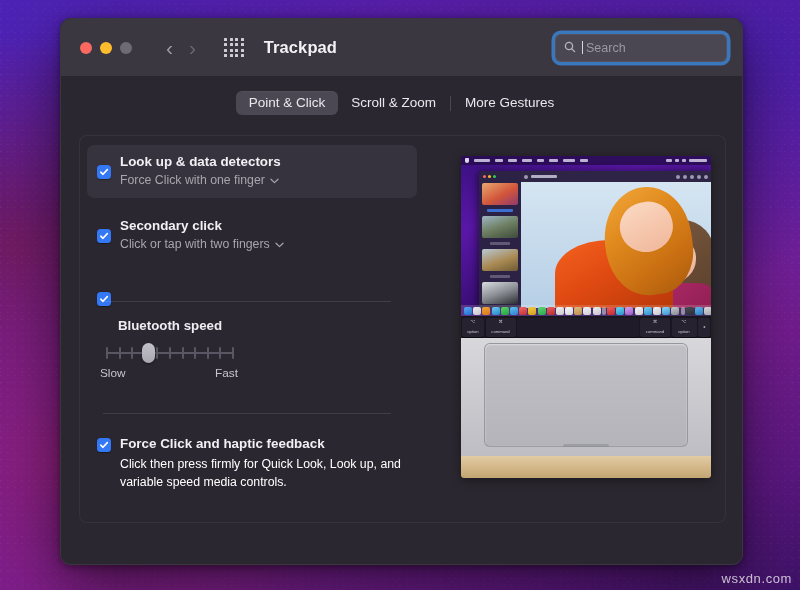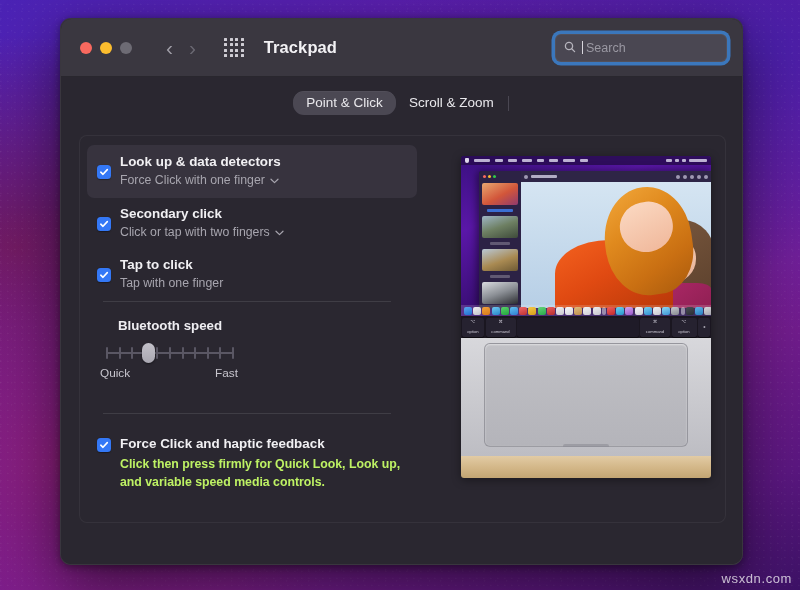--- a/index.html
+++ b/index.html
@@ -78,21 +78,21 @@
   .wbody { position:relative; height:489px; background:#2a2730; padding:0; }
 
   .tabs {
     display:flex; justify-content:center; align-items:center;
     padding-top:14px;
     gap:0;
   }
   .tab {
     font-size:13.5px; color:#e9e8ec;
     padding:4px 13px 5px;
-    border-radius:11px;
+    border-radius:6px;
     white-space:nowrap;
   }
   .tab.active { background:#4b4853; box-shadow:0 0.5px 0 rgba(255,255,255,0.07) inset; }
   .tabsep { width:1px; height:15px; background:#4a4752; margin:0 1px; }
 
   .panel {
     position:absolute;
     left:18px; top:58px;
     width:647px; height:388px;
     border:1px solid rgba(255,255,255,0.055);
@@ -102,21 +102,21 @@
 
   .left { position:absolute; left:7px; top:9px; width:330px; }
 
   .optrow {
     position:relative;
     padding:8px 10px 9px 10px;
     border-radius:7px;
     display:flex; align-items:flex-start; gap:9px;
   }
   .optrow.hl { background:#37333e; }
-  .optrow.r2, .optrow.r3 { padding-top:7px; padding-bottom:7px; }
+  .optrow.r2, .optrow.r3 { padding-top:19px; padding-bottom:7px; }
 
   .cb {
     width:14px; height:14px; border-radius:3.5px;
     background:#3478f6;
     display:flex; align-items:center; justify-content:center;
     flex:0 0 auto;
     margin-top:12px;
     box-shadow: 0 0.5px 1px rgba(0,0,0,0.35);
   }
   .cb svg { display:block; }
@@ -150,21 +150,21 @@
   .slabels span { position:absolute; font-size:11.8px; color:#c6c4cc; white-space:nowrap; }
   .sl-left { left:-6px; }
   .sl-mid { left:50%; transform:translateX(-50%); }
   .sl-right { right:-4px; }
 
   .divider2 { position:absolute; left:23px; top:277px; width:288px; height:1px; background:rgba(255,255,255,0.1); }
 
   .forceblock { position:absolute; left:17px; top:299px; width:310px; }
   .forcehead { display:flex; align-items:center; gap:9px; }
   .forcetitle { font-size:13.4px; color:#f1f0f3; font-weight:bold; }
-  .forcedesc { font-size:12.3px; color:#bef264; line-height:1.45; margin-top:4px; margin-left:23px;font-weight:bold; }
+  .forcedesc { font-size:12.3px; color:#ffffff; line-height:1.45; margin-top:4px; margin-left:23px; }
 
   
   .mac {
     position:absolute; right:14px; top:20px;
     width:250px; height:322px;
     border-radius:3px;
     overflow:hidden;
     background:#1b1720;
     box-shadow:0 2px 10px rgba(0,0,0,0.4);
   }
@@ -307,20 +307,21 @@
       <span class="searchph">Search</span>
     </div>
   </div>
 
   <div class="wbody">
 
     <div class="tabs">
       <div class="tab active">Point &amp; Click</div>
       <div class="tab">Scroll &amp; Zoom</div>
       <div class="tabsep"></div>
+      <div class="tab">More Gestures</div>
     </div>
 
     <div class="panel">
 
       <div class="left">
 
         <div class="optrow hl">
           <span class="cb">
             <svg width="10" height="10" viewBox="0 0 10 10">
                 <polyline points="1.8,5.2 4,7.3 8.3,2.6" fill="none" stroke="#fff" stroke-width="1.6" stroke-linecap="round" stroke-linejoin="round"></polyline>
@@ -357,26 +358,20 @@
             </span>
           </span>
         </div>
 
         <div class="optrow r3">
           <span class="cb">
             <svg width="10" height="10" viewBox="0 0 10 10">
                 <polyline points="1.8,5.2 4,7.3 8.3,2.6" fill="none" stroke="#fff" stroke-width="1.6" stroke-linecap="round" stroke-linejoin="round"></polyline>
               </svg>
           </span>
-          <span class="opttexts">
-            <span class="opttitle">Tap to click</span>
-            <span class="optsub">
-              <span>Tap with one finger</span>
-            </span>
-          </span>
         </div>
       </div>
 
       <div class="divider"></div>
 
       <div class="sliders">
 
 
         <div class="sliderblock">
           <div class="slidername">Bluetooth speed</div>
@@ -391,21 +386,21 @@
                 <i></i>
                 <i></i>
                 <i></i>
                 <i></i>
                 <i></i>
                 <i></i>
             </span>
             <span class="thumb" style="left:calc(33% - 6.5px)"></span>
           </div>
           <div class="slabels">
-            <span class="sl-left">Quick</span>
+            <span class="sl-left">Slow</span>
             <span class="sl-right">Fast</span>
           </div>
         </div>
       </div>
 
       <div class="divider2"></div>
 
       <div class="forceblock">
         <div class="forcehead">
           <span class="cb top">

